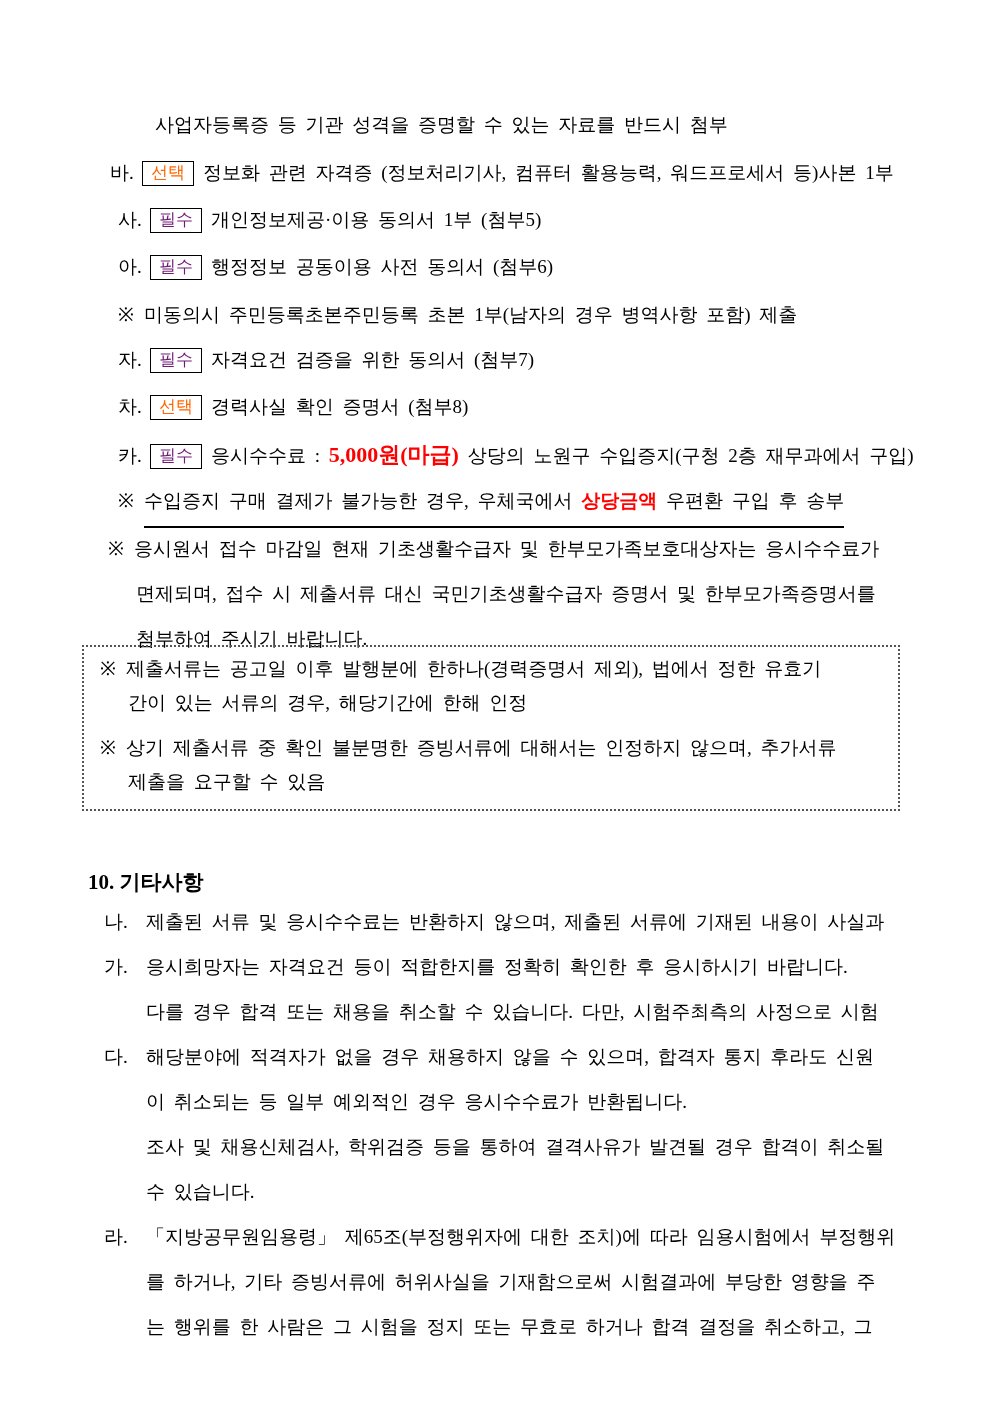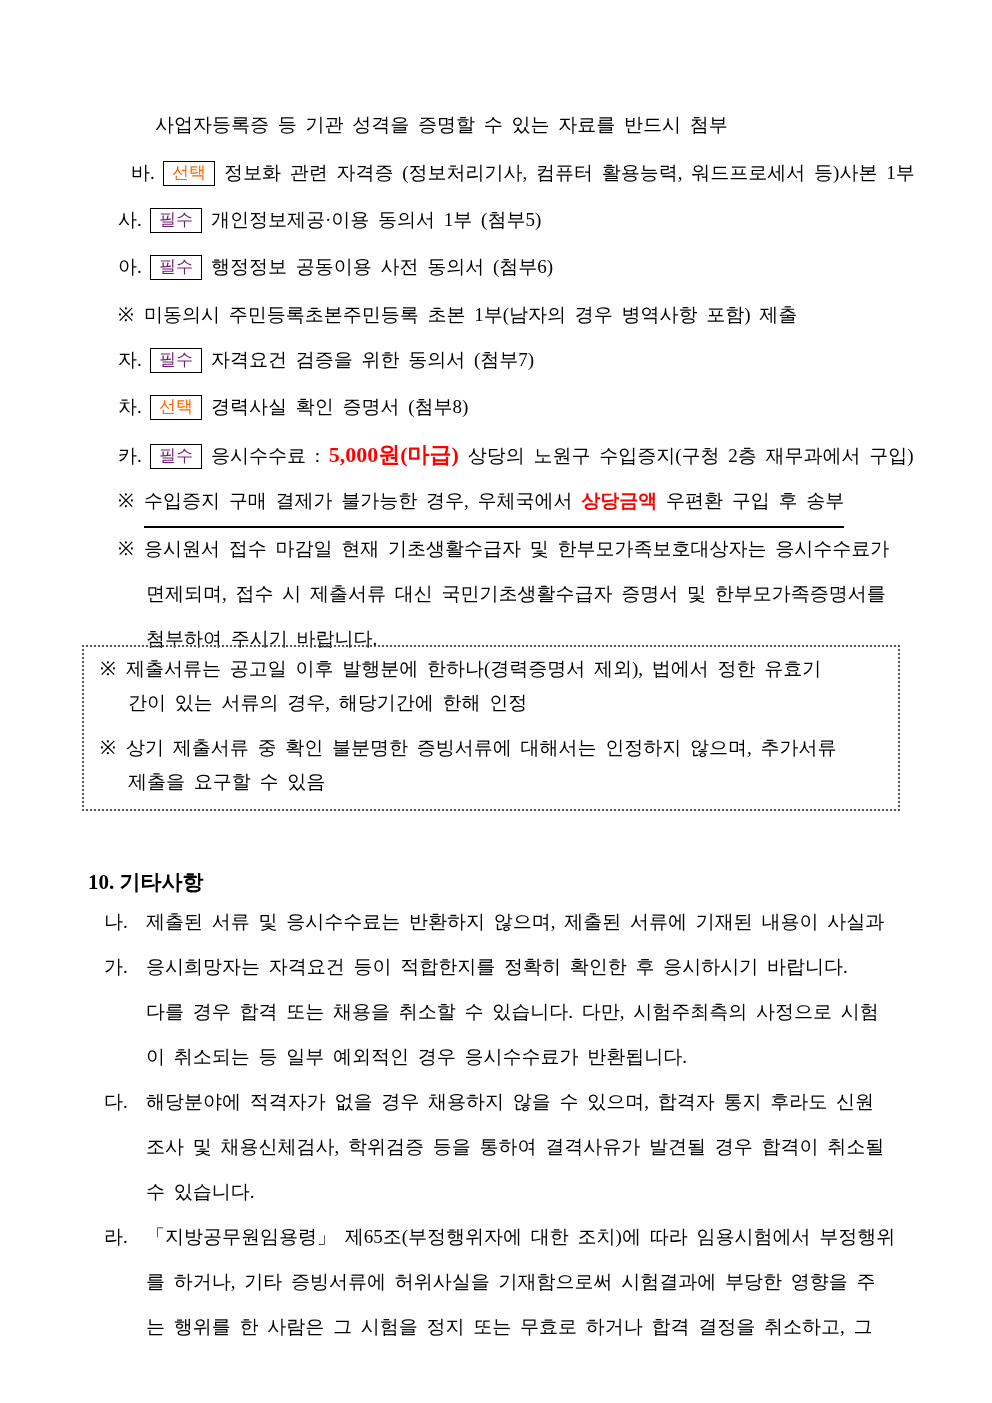--- a/index.html
+++ b/index.html
@@ -51,21 +51,21 @@
   .sec-list .sline .slabel { display: inline-block; width: 42px; }
   .sec-list .sline.cont { padding-left: 42px; }
 </style>
 </head>
 <body>
 
 <div class="page">
 
   <div class="abs" style="top:113px; left:155px;">사업자등록증 등 기관 성격을 증명할 수 있는 자료를 반드시 첨부</div>
 
-  <div class="abs" style="top:161px; left:131px;">
+  <div class="abs" style="top:161px; left:110px;">
     <span class="label">바.</span><span class="badge optional">선택</span><span>정보화 관련 자격증 (정보처리기사, 컴퓨터 활용능력, 워드프로세서 등)사본 1부</span>
   </div>
 
   <div class="abs" style="top:208px; left:118px;">
     <span class="label">사.</span><span class="badge required">필수</span><span>개인정보제공·이용 동의서 1부 (첨부5)</span>
   </div>
 
   <div class="abs" style="top:255px; left:118px;">
     <span class="label">아.</span><span class="badge required">필수</span><span>행정정보 공동이용 사전 동의서 (첨부6)</span>
   </div>
@@ -83,44 +83,44 @@
   </div>
 
   <div class="abs" style="top:441px; left:118px;">
     <span class="label">카.</span><span class="badge required">필수</span><span>응시수수료 : </span><span class="fee-amount">5,000원(마급)</span><span> 상당의 노원구 수입증지(구청 2층 재무과에서 구입)</span>
   </div>
 
   <div class="abs" style="top:489px; left:118px;">
     <span class="marker">※</span><span class="underline-group"><span>수입증지 구매 결제가 불가능한 경우, 우체국에서 </span><span class="red-bold">상당금액</span><span> 우편환 구입 후 송부</span></span>
   </div>
 
-  <div class="para" style="top:526px; left:118px;">
+  <div class="para" style="top:526px; left:108px;">
     <div class="pline"><span class="marker">※</span><span>응시원서 접수 마감일 현재 기초생활수급자 및 한부모가족보호대상자는 응시수수료가</span></div>
     <div class="pline cont">면제되며, 접수 시 제출서류 대신 국민기초생활수급자 증명서 및 한부모가족증명서를</div>
     <div class="pline cont">첨부하여 주시기 바랍니다.</div>
   </div>
 
   <div class="notice-box">
     <div class="bline"><span class="marker">※</span><span>제출서류는 공고일 이후 발행분에 한하나(경력증명서 제외), 법에서 정한 유효기</span></div>
     <div class="bline cont">간이 있는 서류의 경우, 해당기간에 한해 인정</div>
     <div class="gap"></div>
     <div class="bline"><span class="marker">※</span><span>상기 제출서류 중 확인 불분명한 증빙서류에 대해서는 인정하지 않으며, 추가서류</span></div>
     <div class="bline cont">제출을 요구할 수 있음</div>
   </div>
 
   <div class="sec-heading" style="top:868px; left:88px;">10. 기타사항</div>
 
   <div class="sec-list" style="top:899px; left:104px;">
     <div class="sline"><span class="slabel">나.</span><span>제출된 서류 및 응시수수료는 반환하지 않으며, 제출된 서류에 기재된 내용이 사실과</span></div>
 
     <div class="sline"><span class="slabel">가.</span><span>응시희망자는 자격요건 등이 적합한지를 정확히 확인한 후 응시하시기 바랍니다.</span></div>
     <div class="sline cont">다를 경우 합격 또는 채용을 취소할 수 있습니다. 다만, 시험주최측의 사정으로 시험</div>
+    <div class="sline"><span class="slabel">다.</span><span>해당분야에 적격자가 없을 경우 채용하지 않을 수 있으며, 합격자 통지 후라도 신원</span></div>
+
     <div class="sline cont">이 취소되는 등 일부 예외적인 경우 응시수수료가 반환됩니다.</div>
-
-    <div class="sline"><span class="slabel">다.</span><span>해당분야에 적격자가 없을 경우 채용하지 않을 수 있으며, 합격자 통지 후라도 신원</span></div>
     <div class="sline cont">조사 및 채용신체검사, 학위검증 등을 통하여 결격사유가 발견될 경우 합격이 취소될</div>
     <div class="sline cont">수 있습니다.</div>
 
     <div class="sline"><span class="slabel">라.</span><span>「지방공무원임용령」 제65조(부정행위자에 대한 조치)에 따라 임용시험에서 부정행위</span></div>
     <div class="sline cont">를 하거나, 기타 증빙서류에 허위사실을 기재함으로써 시험결과에 부당한 영향을 주</div>
     <div class="sline cont">는 행위를 한 사람은 그 시험을 정지 또는 무효로 하거나 합격 결정을 취소하고, 그</div>
   </div>
 
 </div>
 

